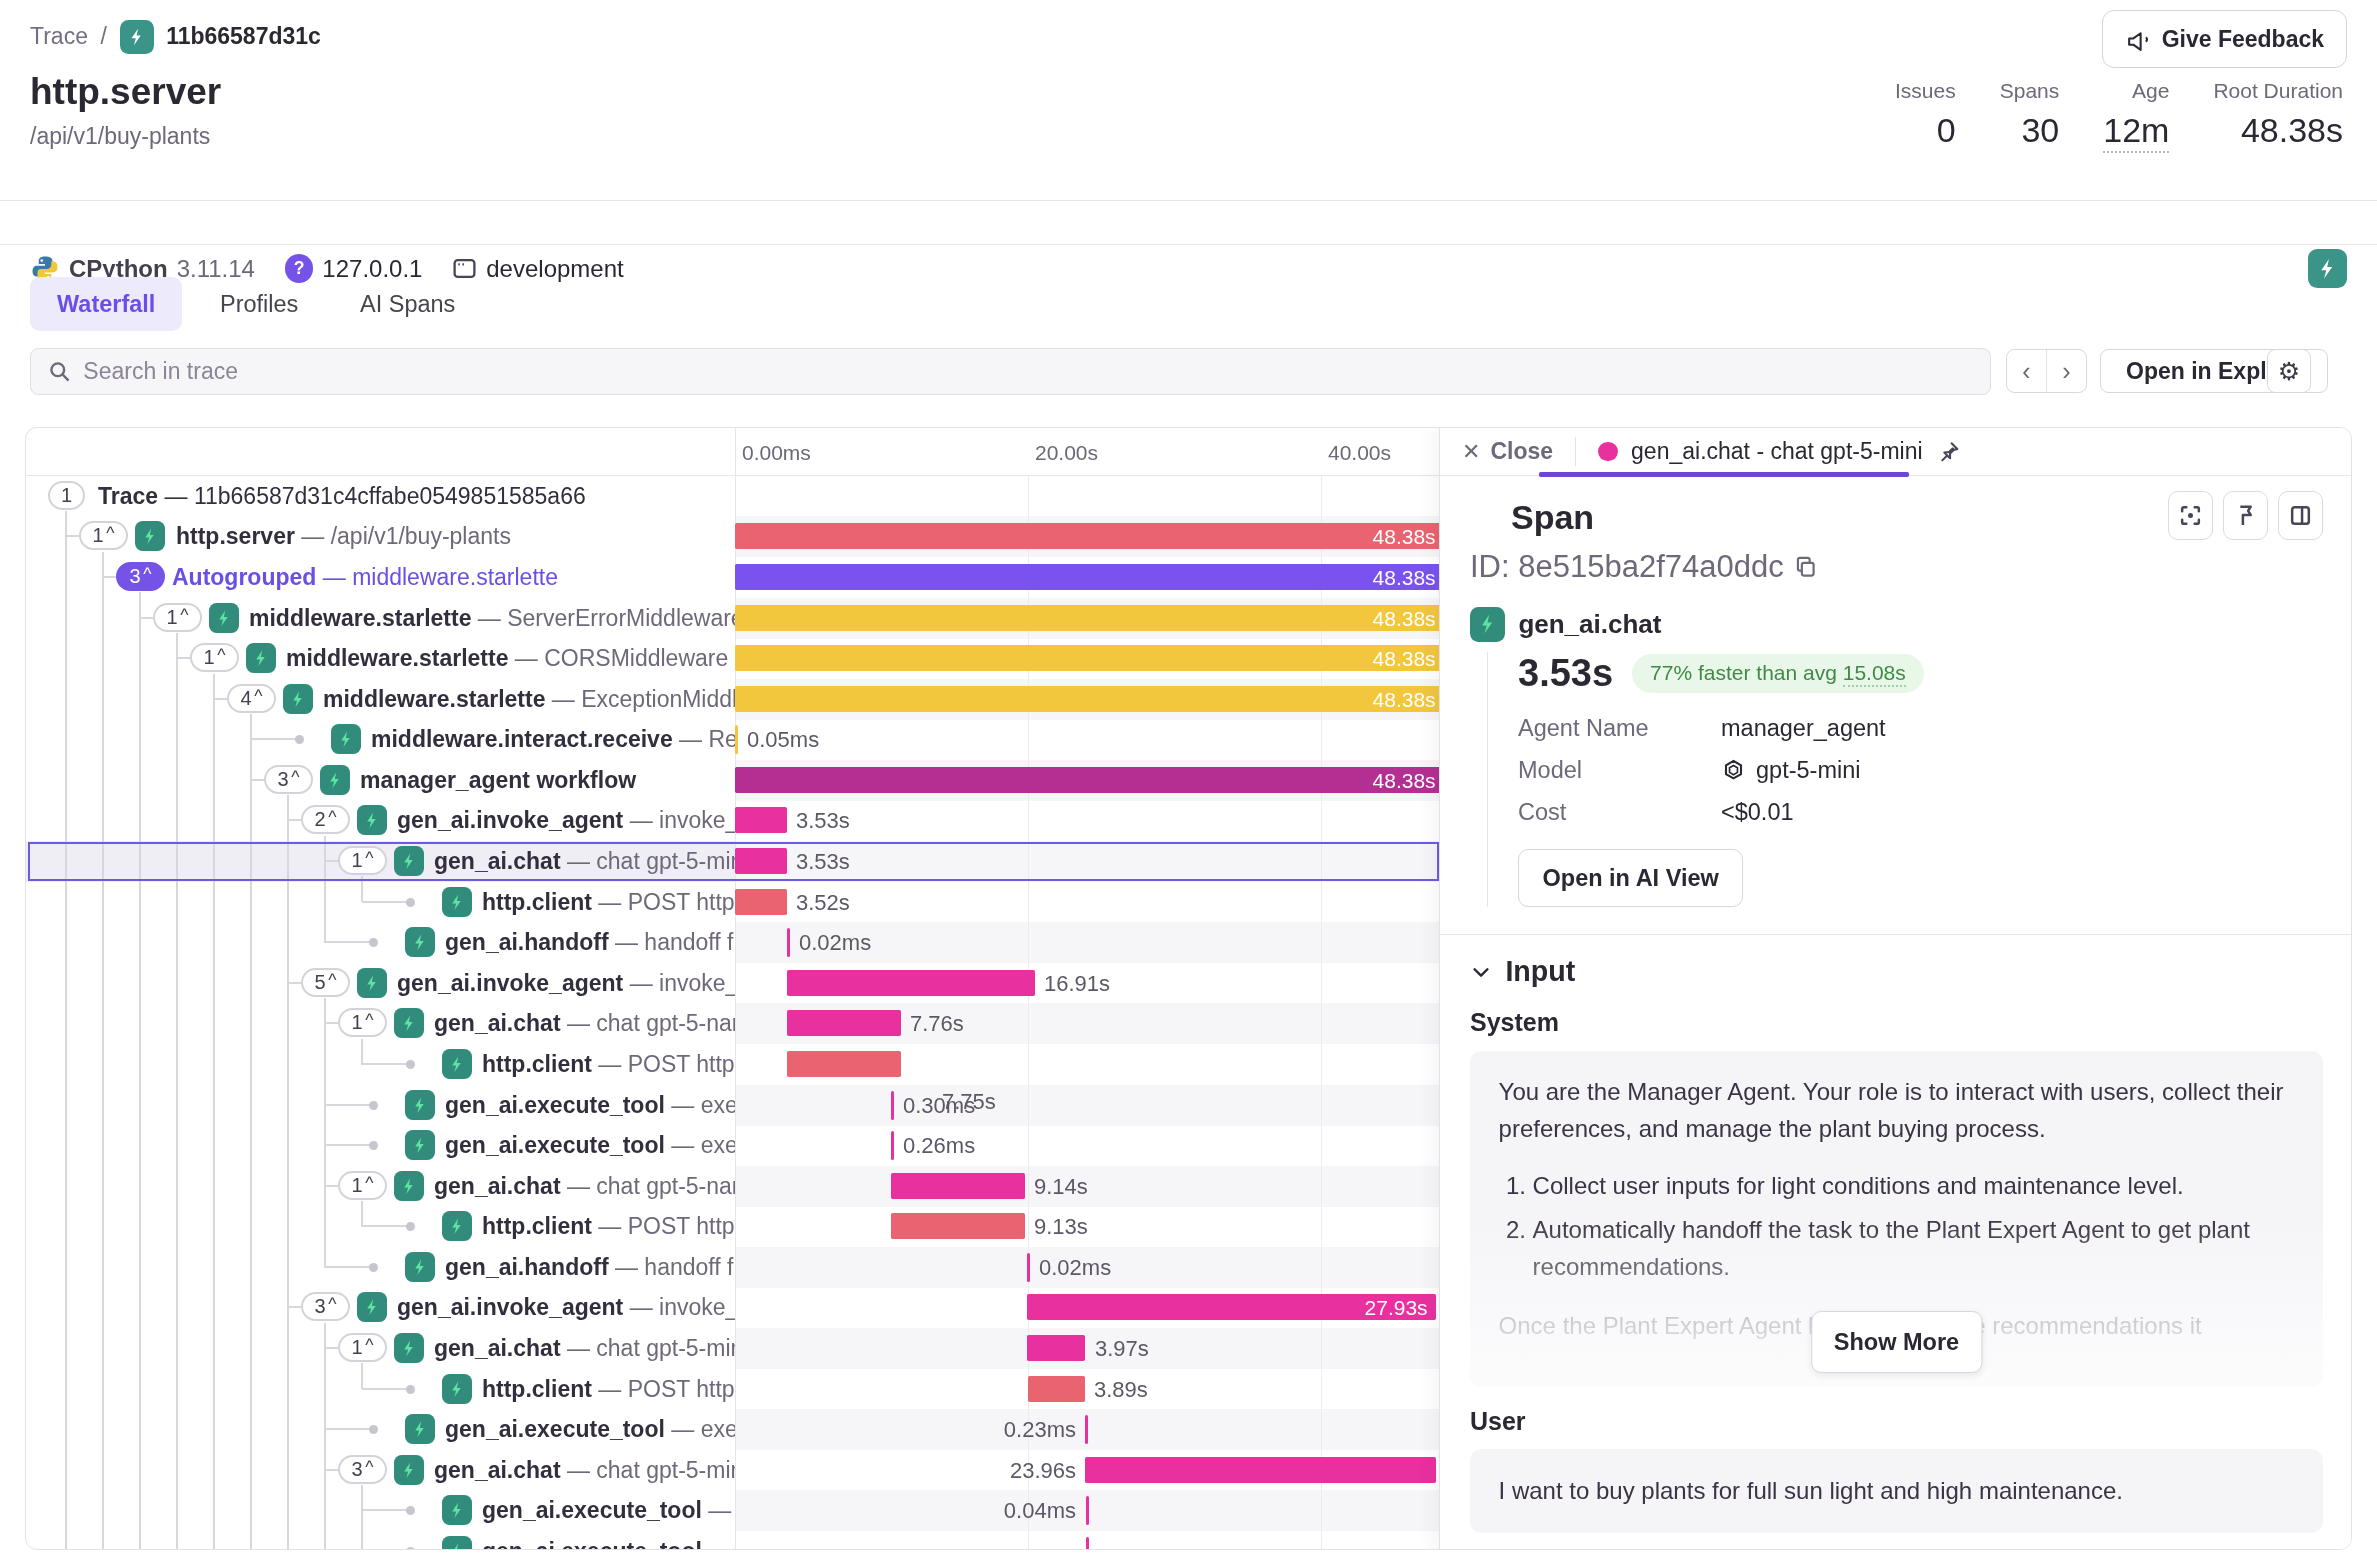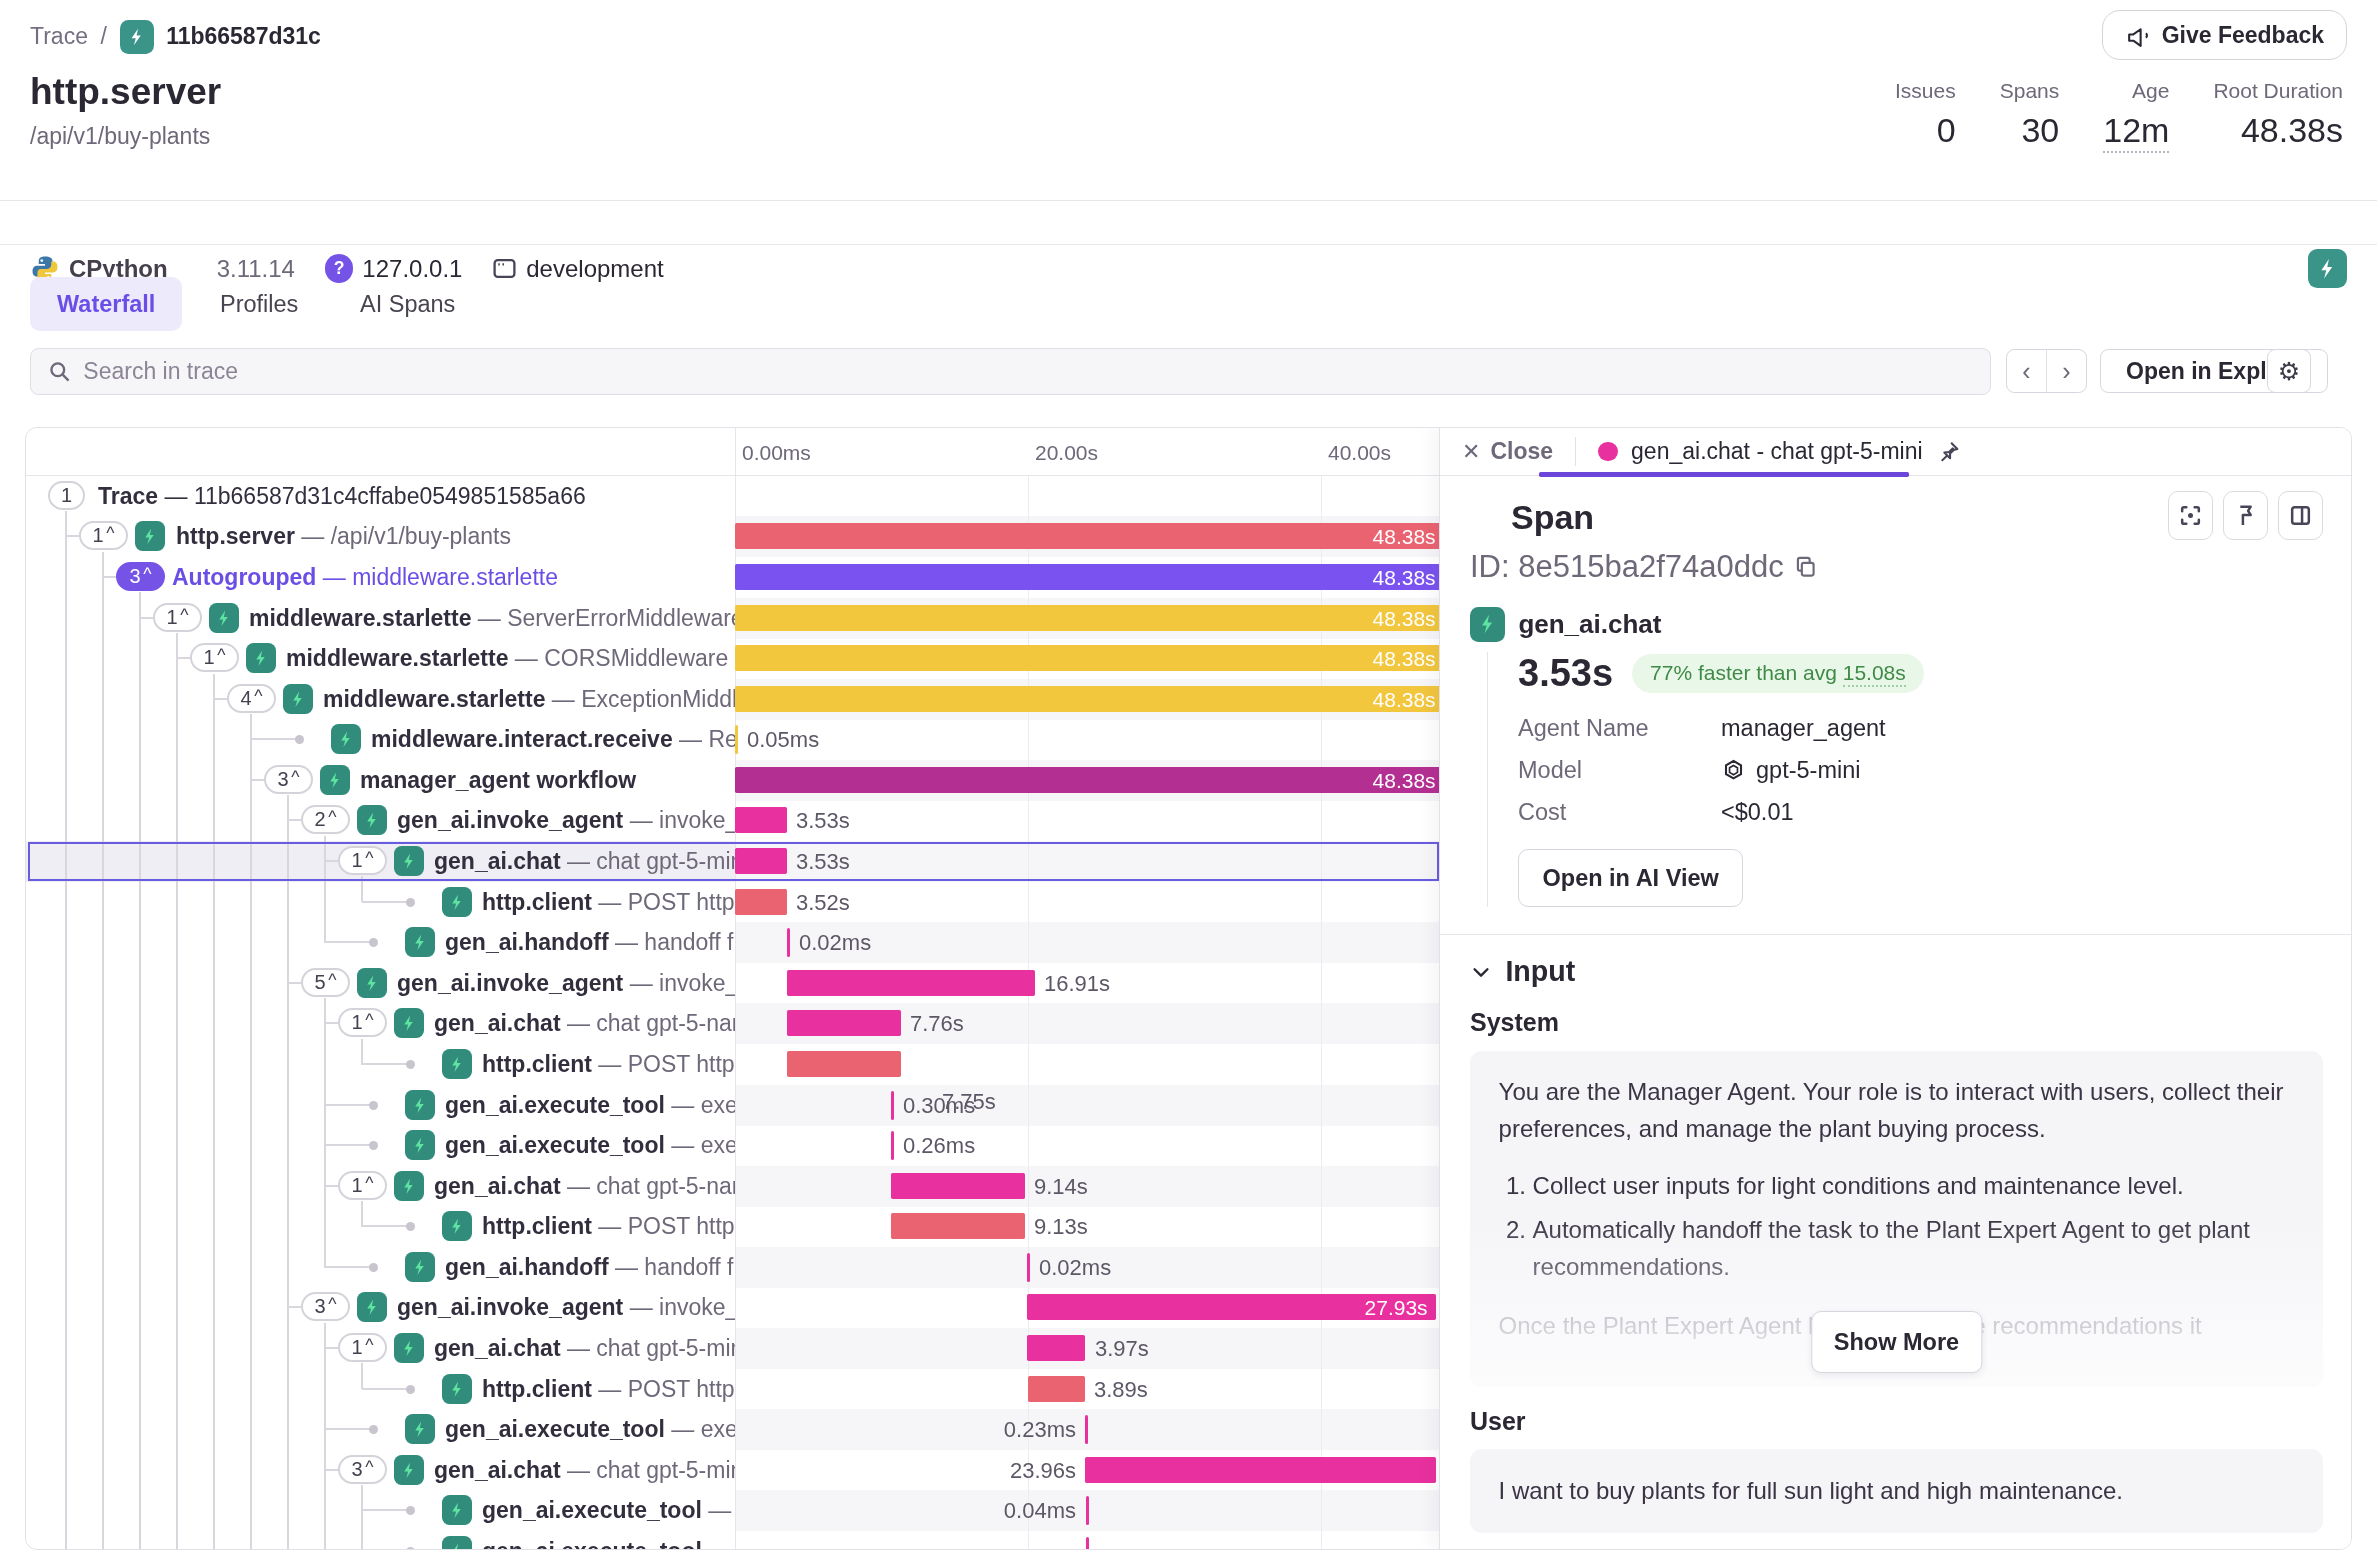--- a/index.html
+++ b/index.html
@@ -9,34 +9,34 @@
     font-family:"Liberation Sans", sans-serif; font-size:23.5px; overflow:hidden;
   }
   .abs { position:absolute; }
   .hline { position:absolute; left:0; right:0; height:1.3px; background:#e8e5eb; }
 
   
   .breadcrumb { left:30px; top:17px; height:39px; display:flex; align-items:center; gap:12.6px; font-size:23px; color:#756e82; }
   .crumb-id { color:#2b2733; font-weight:600; }
   .chip { width:34px; height:34px; border-radius:8.4px; background:#3a9488; display:flex; align-items:center; justify-content:center; }
   .chip svg { width:20px; height:20px; }
-  .feedback-btn { right:30px; top:10px; height:50px; display:flex; align-items:center; gap:11.8px;
-    padding:0 22px; border:1.7px solid #d6d3db; border-radius:18px; background:#fff;
+  .feedback-btn { right:30px; top:10px; height:58px; display:flex; align-items:center; gap:11.8px;
+    padding:0 22px; border:1.7px solid #d6d3db; border-radius:12px; background:#fff;
     font-size:23px; font-weight:700; color:#2b2733; }
   .page-title { left:30px; top:71px; font-size:37px; font-weight:700; }
   .page-subtitle { left:30px; top:123px; font-size:23px; color:#6e6879; }
   .stats { right:34px; top:79px; display:flex; gap:44px; }
   .stat { text-align:right; }
   .stat .lbl { font-size:21px; color:#6e6879; }
   .stat .val { font-size:34px; color:#2b2733; margin-top:8.4px; }
   .dotted-u { border-bottom:2.5px dotted #b9b4c1; padding-bottom:1.7px; }
 
   .meta-row { left:30px; top:245px; height:47px; display:flex; align-items:center; gap:9px; font-size:24px; }
   .meta-strong { color:#453f4d; font-weight:600; }
-  .meta-gray { color:#6e6879;margin-left:40px; }
+  .meta-gray { color:#6e6879; }
   .qmark { width:28.6px; height:28.6px; border-radius:50%; background:#7553e6; color:#fff; font-size:17.6px; font-weight:700;
     display:flex; align-items:center; justify-content:center; }
   .meta-chip { right:30px; top:249px; width:39px; height:39px; border-radius:9.2px; background:#3a9488;
     display:flex; align-items:center; justify-content:center; }
   .meta-chip svg { width:23.5px; height:23.5px; }
 
   
   .tab-active { left:30px; top:277px; height:54px; padding:0 27px; background:#edeafc; border-radius:10px;
     display:flex; align-items:center; font-size:23.5px; font-weight:600; color:#6b4ee6; }
   .tab { top:277px; height:54px; display:flex; align-items:center; font-size:23.5px; color:#49434f; }

